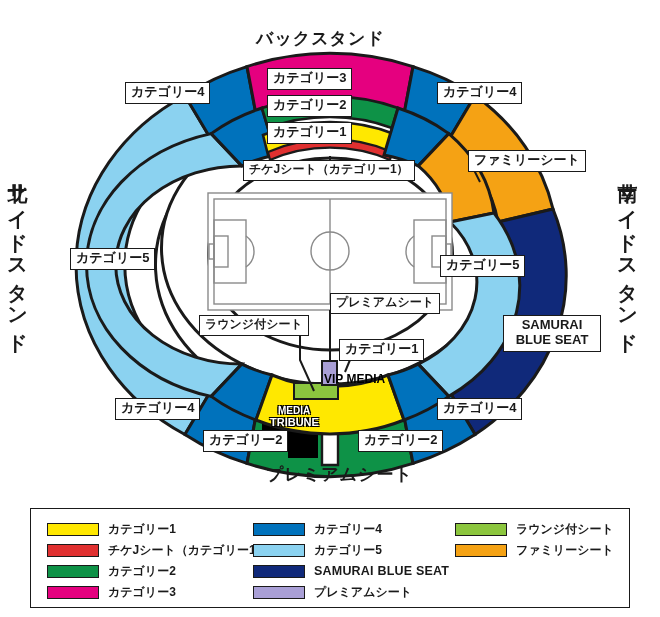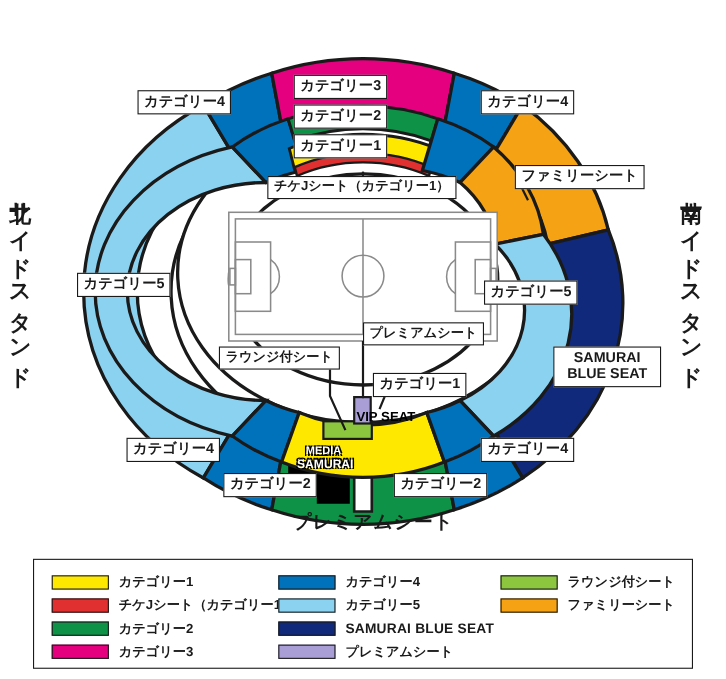--- a/index.html
+++ b/index.html
@@ -237,20 +237,21 @@
 
     <g stroke="#1a1a1a" stroke-width="2" fill="none">
       <path d="M 330,156 L 330,166"></path>
       <path d="M 300,330 L 300,360 L 314,391"></path>
       <path d="M 330,310 L 330,362"></path>
       <path d="M 352,355 L 345,372"></path>
       <path d="M 474,170 L 480,182"></path>
     </g>
   </svg>
 
+  <div class="stand-caption" id="caption-back">バックスタンド</div>
   <div class="stand-caption" id="caption-main">プレミアムシート</div>
   <div class="side-caption" id="caption-north">北サイドスタンド</div>
   <div class="side-caption" id="caption-south">南サイドスタンド</div>
 
   <div class="callout" style="left:267px; top:68px;">カテゴリー3</div>
   <div class="callout" style="left:267px; top:95px;">カテゴリー2</div>
   <div class="callout" style="left:267px; top:122px;">カテゴリー1</div>
 
   <div class="callout" style="left:125px; top:82px;">カテゴリー4</div>
   <div class="callout" style="left:437px; top:82px;">カテゴリー4</div>
@@ -267,23 +268,23 @@
   <div class="callout sm" style="left:199px; top:315px;">ラウンジ付シート</div>
   <div class="callout sm" style="left:330px; top:293px;">プレミアムシート</div>
   <div class="callout" style="left:339px; top:339px;">カテゴリー1</div>
 
   <div class="callout" style="left:115px; top:398px;">カテゴリー4</div>
   <div class="callout" style="left:437px; top:398px;">カテゴリー4</div>
 
   <div class="callout" style="left:203px; top:430px;">カテゴリー2</div>
   <div class="callout" style="left:358px; top:430px;">カテゴリー2</div>
 
-  <div class="plainlabel" style="left:324px; top:372px; font-size:12px;">VIP SEAT</div>
+  <div class="plainlabel" style="left:324px; top:372px; font-size:12px;">VIP MEDIA</div>
   <div class="plainlabel white" style="left:278px; top:405px; font-size:10px;">MEDIA</div>
-  <div class="plainlabel white" style="left:270px; top:416px; font-size:11px;">SAMURAI</div>
+  <div class="plainlabel white" style="left:270px; top:416px; font-size:11px;">TRIBUNE</div>
 
   <div id="legend">
     <div class="legend-col" id="legend-col-0">
         <div class="legend-row">
           <span class="swatch" style="background: rgb(255, 232, 0);"></span>
           <span class="legend-label">カテゴリー1</span>
         </div>
         <div class="legend-row">
           <span class="swatch" style="background: rgb(224, 48, 48);"></span>
           <span class="legend-label">チケJシート（カテゴリー1）</span>

